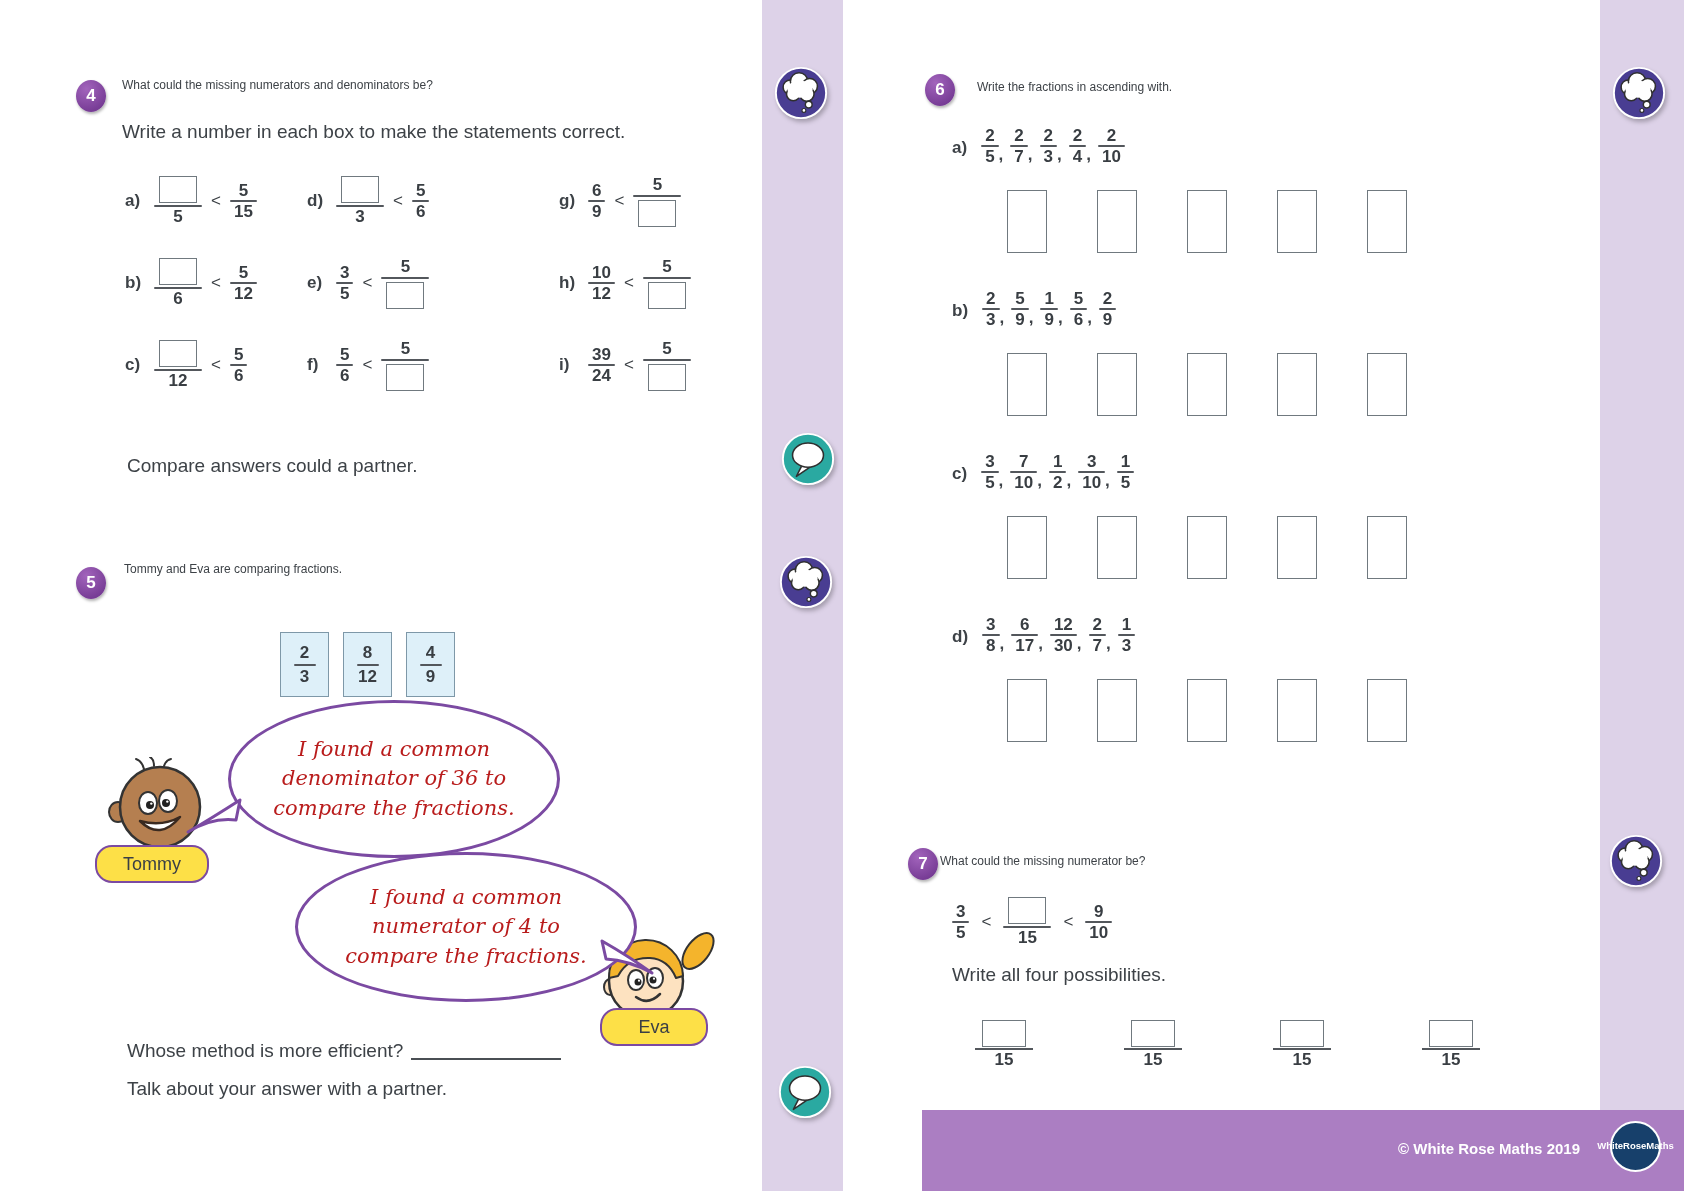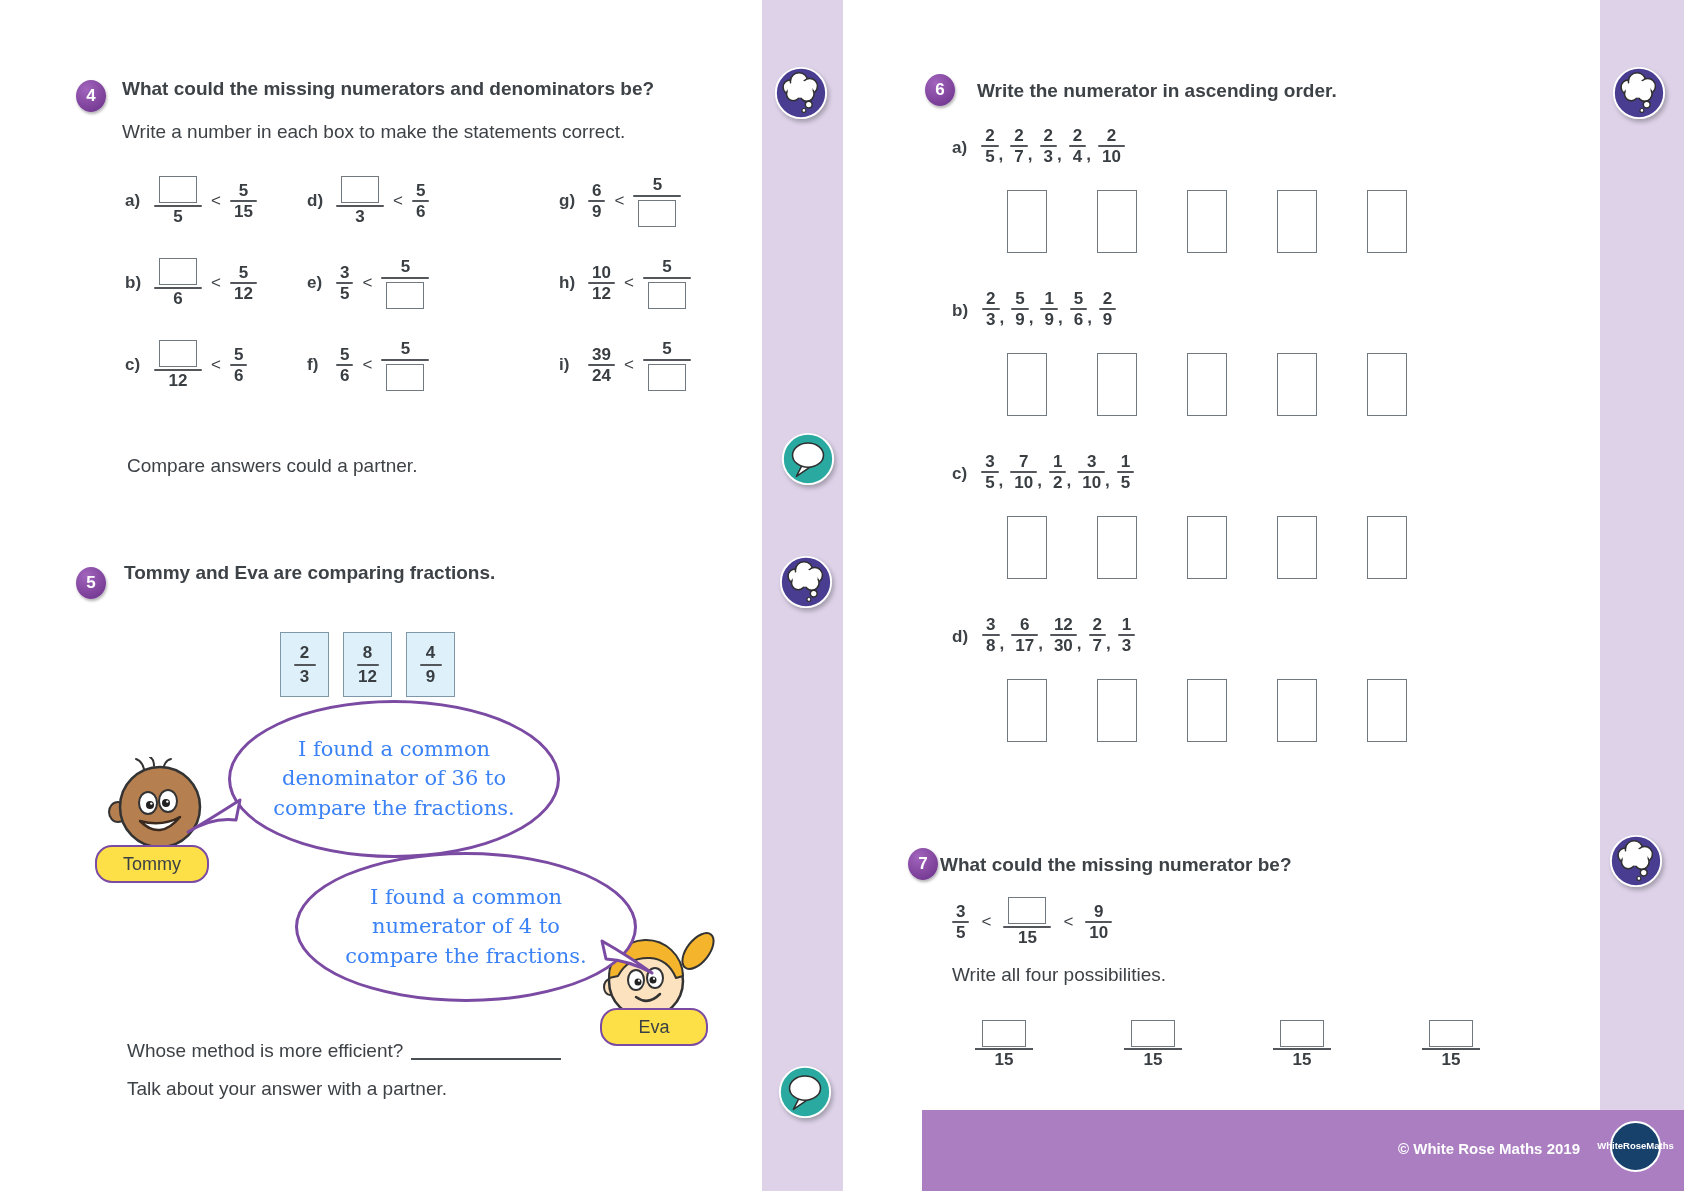--- a/index.html
+++ b/index.html
@@ -10,21 +10,21 @@
   .strip.right{left:1600px;width:84px;}
   .footer-bar{position:absolute;left:922px;top:1110px;width:762px;height:82px;background:#ab7ec2;z-index:5;}
   .footer-text{position:absolute;right:104px;top:30px;color:#fff;font-weight:700;font-size:15px;}
   .logo{position:absolute;left:1610px;top:1121px;width:47px;height:47px;border-radius:50%;
         background:#17406b;border:2px solid #fff;color:#fff;display:flex;flex-direction:row;
         align-items:center;justify-content:center;font-size:9.5px;font-weight:700;line-height:1.08;z-index:6;}
   .badge{position:absolute;width:30px;height:32px;border-radius:50%;
          background:radial-gradient(circle at 35% 28%,#a264bc,#773c95 75%);
          color:#fff;font-weight:700;font-size:17px;display:flex;align-items:center;justify-content:center;
          box-shadow:1px 2px 3px rgba(0,0,0,.3);}
-  .qtitle{position:absolute;font-size:19px;font-weight:bold;}
+  .qtitle{position:absolute;font-size:12px;}
   .qtext{position:absolute;font-size:19px;}
   .sicon{position:absolute;width:58px;height:58px;filter:drop-shadow(2px 3px 2px rgba(0,0,0,.25));}
 
   
   .frac{display:inline-flex;flex-direction:column;align-items:center;}
   .fnum,.fden{font-weight:700;font-size:17px;color:#393e43;line-height:1.12;padding:0 4px;}
   .fbar{align-self:stretch;height:2px;background:#53575c;border-radius:1px;}
   .wbox{width:38px;height:27px;background:#fff;border:1.5px solid #70797f;box-sizing:border-box;margin:0 5px 2px;}
   .wbox.den{margin:3px 5px 0;}
   .lt{font-size:17px;color:#393e43;}
@@ -33,21 +33,21 @@
   #q4-grid{position:absolute;left:125px;top:160px;display:grid;grid-template-columns:182px 252px 172px;grid-auto-rows:82px;align-items:center;}
   .q4-item{display:flex;align-items:center;gap:9px;}
   .itm-label{font-weight:700;font-size:17px;min-width:20px;}
 
   
   #q5-cards{position:absolute;left:280px;top:632px;display:flex;gap:14px;}
   .card{width:47px;height:63px;background:#def0f9;border:1.5px solid #7e98a8;display:flex;flex-direction:column;align-items:center;justify-content:center;}
   .card .fbar{align-self:center;width:22px;margin:1px 0;}
   .bubble{position:absolute;background:#fff;border:3px solid #7b4aa2;border-radius:50%;
           display:flex;align-items:center;justify-content:center;text-align:center;
-          font-family:"DejaVu Serif",serif;color:#3b82f6;line-height:1.4;
+          font-family:"DejaVu Serif",serif;font-style:italic;color:#b91c1c;line-height:1.4;
           padding:0 30px;box-sizing:border-box;font-size:21px;z-index:2;}
   #tommy-bubble{left:228px;top:700px;width:332px;height:158px;}
   #eva-bubble{left:295px;top:852px;width:342px;height:150px;}
   .tail{position:absolute;z-index:3;}
   .nametag{position:absolute;border:2px solid #7b4aa2;border-radius:17px;background:#fde047;
            display:flex;align-items:center;justify-content:center;font-size:18px;color:#3a3f45;}
   #tommy-tag{left:95px;top:845px;width:110px;height:34px;}
   #eva-tag{left:600px;top:1008px;width:104px;height:34px;}
   .character{position:absolute;}
   .ansline{display:inline-block;width:150px;border-bottom:2px solid #4a4f54;transform:translateY(3px);margin-left:8px;}
@@ -285,21 +285,21 @@
   </div>
 
   <div class="qtext" style="left:127px;top:1040px;">
     <span>Whose method is more efficient?</span><span class="ansline"></span>
   </div>
   <div class="qtext" style="left:127px;top:1078px;">Talk about your answer with a partner.</div>
 
   <div class="badge" style="left:925px;top:74px;">
     <span>6</span>
   </div>
-  <div class="qtitle" style="left:977px;top:80px;">Write the numerator in ascending order.</div>
+  <div class="qtitle" style="left:977px;top:80px;">Write the fractions in ascending with.</div>
   <div id="q6-sets">
       <div class="q6-set">
         <div class="q6-row">
           <span class="q6-label">a)</span>
           <span class="q6-group">
             <span class="frac">
               <span class="fnum">2</span>
               <span class="fbar"></span>
               <span class="fden">5</span>
             </span>

